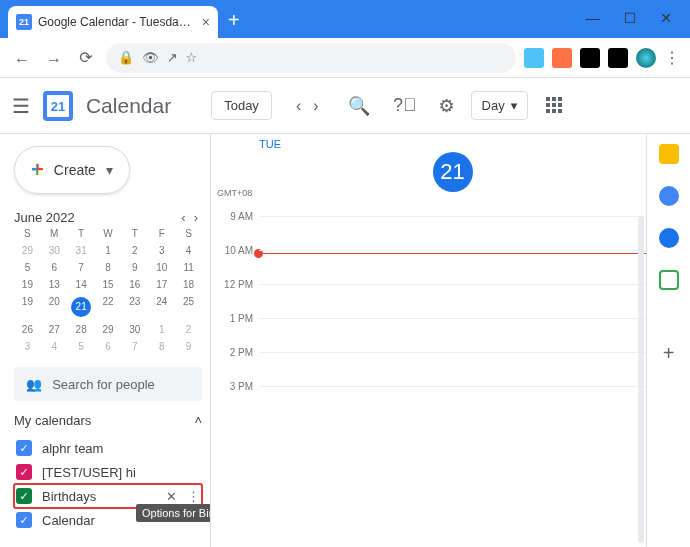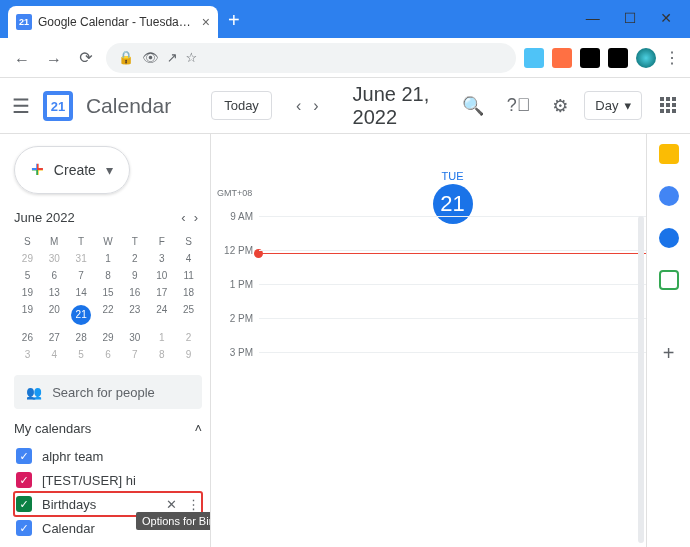--- a/index.html
+++ b/index.html
@@ -25,21 +25,21 @@
 .nav-arrows { display: flex; gap: 12px; margin: 0 14px; color: #5f6368; font-size: 16px; }
 .date-title { font-size: 20px; color: #3c4043; margin-left: 10px; flex: 1; }
 .hdr-icon { color: #5f6368; font-size: 18px; margin: 0 6px; cursor: pointer; }
 .view-select { border: 1px solid #dadce0; border-radius: 4px; padding: 6px 10px; font-size: 13px; color: #3c4043; display: flex; align-items: center; gap: 6px; cursor: pointer; }
 .grid-icon { width: 18px; height: 18px; display: grid; grid-template-columns: repeat(3,4px); grid-template-rows: repeat(3,4px); gap: 2px; margin-left: 8px; cursor: pointer; }
 .grid-icon span { background: #5f6368; }
 .main { display: flex; height: calc(547px - 38px - 40px - 56px); }
 .sidebar { width: 210px; padding: 12px 8px 0 14px; overflow: hidden; }
 .create-btn { display: inline-flex; align-items: center; gap: 10px; border: 1px solid #dadce0; border-radius: 24px; padding: 10px 16px; box-shadow: 0 1px 3px rgba(0,0,0,.15); font-size: 14px; color: #3c4043; cursor: pointer; margin-bottom: 16px; }
 .plus-icon { font-size: 22px; background: conic-gradient(#ea4335 0 90deg,#fbbc04 90deg 180deg,#34a853 180deg 270deg,#4285f4 270deg); -webkit-background-clip: text; color: transparent; font-weight: bold; }
-.mini-cal-hdr { display: flex; align-items: center; font-size: 13px; color: #3c4043; margin-bottom: 8px; }
+.mini-cal-hdr { display: flex; align-items: center; font-size: 13px; color: #3c4043; margin-bottom: 0; }
 .mini-cal-hdr .spacer { flex: 1; }
 .mini-cal-hdr span.arrow { color: #5f6368; cursor: pointer; margin: 0 4px; }
 .mini-cal { width: 100%; }
 .mini-row { display: flex; }
 .mini-cell { flex: 1; text-align: center; font-size: 10px; color: #70757a; padding: 3px 0; cursor: pointer; }
 .mini-dow { color: #70757a; font-weight: 500; }
 .mini-cell.today { background: #1a73e8; color: #fff; border-radius: 50%; width: 20px; height: 20px; line-height: 20px; padding: 0; margin: 1px auto; flex: none; }
 .mini-cell.today-wrap { flex: 1; display: flex; justify-content: center; }
 .mini-cell.dim { color: #b0b0b0; }
 .search-people { background: #f1f3f4; border-radius: 4px; height: 34px; display: flex; align-items: center; padding: 0 12px; gap: 10px; font-size: 13px; color: #5f6368; margin: 12px 0; cursor: text; }
@@ -48,21 +48,21 @@
 .cal-item { display: flex; align-items: center; gap: 10px; font-size: 13px; color: #3c4043; padding: 4px 2px; position: relative; }
 .cal-check { width: 16px; height: 16px; border-radius: 3px; display: flex; align-items: center; justify-content: center; color: #fff; font-size: 11px; }
 .cal-item.highlight { outline: 2px solid #e53935; outline-offset: -1px; border-radius: 2px; }
 .item-actions { margin-left: auto; display: flex; gap: 10px; color: #5f6368; }
 .tooltip { position: absolute; top: 20px; left: 122px; background: #555; color: #fff; font-size: 11px; padding: 3px 6px; border-radius: 2px; white-space: nowrap; }
 .day-view { flex: 1; display: flex; position: relative; border-left: 1px solid #e0e0e0; }
 .side-panel { width: 44px; border-left: 1px solid #e0e0e0; display: flex; flex-direction: column; align-items: center; padding-top: 10px; gap: 22px; }
 .side-ic { width: 20px; height: 20px; border-radius: 4px; cursor: pointer; }
 .time-col { width: 48px; font-size: 10px; color: #70757a; text-align: right; padding-right: 6px; }
 .day-col { flex: 1; position: relative; }
-.day-hdr { text-align: center; padding: 4px 0; margin-top: 32px; }
+.day-hdr { padding: 4px 0; }
 .dow-label { font-size: 11px; color: #1a73e8; font-weight: 500; }
 .date-circle { width: 40px; height: 40px; background: #1a73e8; color: #fff; border-radius: 50%; display: flex; align-items: center; justify-content: center; font-size: 22px; margin: 2px auto 6px; }
 .tz { font-size: 9px; color: #70757a; position: absolute; left: 6px; top: 54px; }
 .hour-grid { position: absolute; top: 82px; left: 48px; right: 0; bottom: 0; }
 .hour-line { border-top: 1px solid #eceff1; height: 34px; position: relative; }
 .hour-label { position: absolute; left: -44px; top: -6px; font-size: 10px; color: #70757a; width: 38px; text-align: right; }
 .now-line { position: absolute; left: 0; right: 0; top: 36px; height: 1px; background: #ea4335; }
 .now-dot { position: absolute; left: -5px; top: -4px; width: 9px; height: 9px; background: #ea4335; border-radius: 50%; }
 .scroll-track { position: absolute; right: 2px; top: 82px; bottom: 4px; width: 6px; background: #e8eaed; border-radius: 3px; }
 </style>
@@ -109,21 +109,20 @@
       <rect x="3" y="3" width="30" height="30" rx="4" fill="#4285f4"></rect>
       <rect x="7" y="7" width="22" height="22" fill="#fff"></rect>
       <text x="18" y="23" text-anchor="middle" font-size="13" fill="#4285f4" font-weight="600">21</text>
     </svg>
   <span class="app-name">Calendar</span>
   <button class="today-btn">Today</button>
   <div class="nav-arrows">
     <span>‹</span>
     <span>›</span>
   </div>
-  <div class="date-title">June 21, 2022</div>
   <span class="hdr-icon">🔍</span>
   <span class="hdr-icon">?⃝</span>
   <span class="hdr-icon">⚙</span>
   <div class="view-select">
     <span>Day</span>
     <span>▾</span>
   </div>
   <div class="grid-icon">
       <span></span>
       <span></span>
@@ -261,20 +260,23 @@
       </div>
     </div>
     <div class="hour-grid" id="hour-grid">
         <div class="hour-line">
           <div class="hour-label">9 AM</div>
           <div class="now-line">
             <div class="now-dot"></div>
           </div>
         </div>
         <div class="hour-line">
+          <div class="hour-label">10 AM</div>
+        </div>
+        <div class="hour-line">
           <div class="hour-label">12 PM</div>
         </div>
         <div class="hour-line">
           <div class="hour-label">1 PM</div>
         </div>
         <div class="hour-line">
           <div class="hour-label">2 PM</div>
         </div>
         <div class="hour-line">
           <div class="hour-label">3 PM</div>

